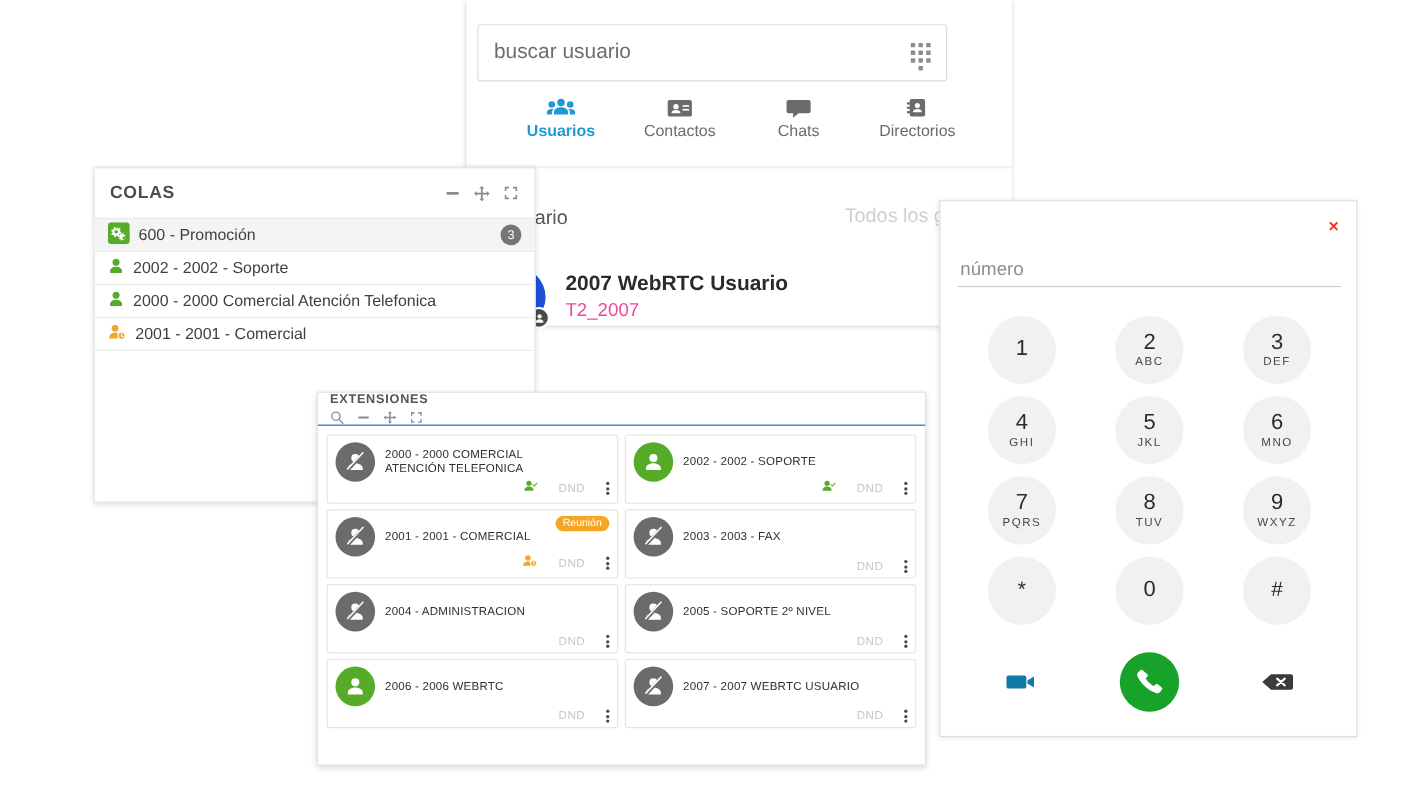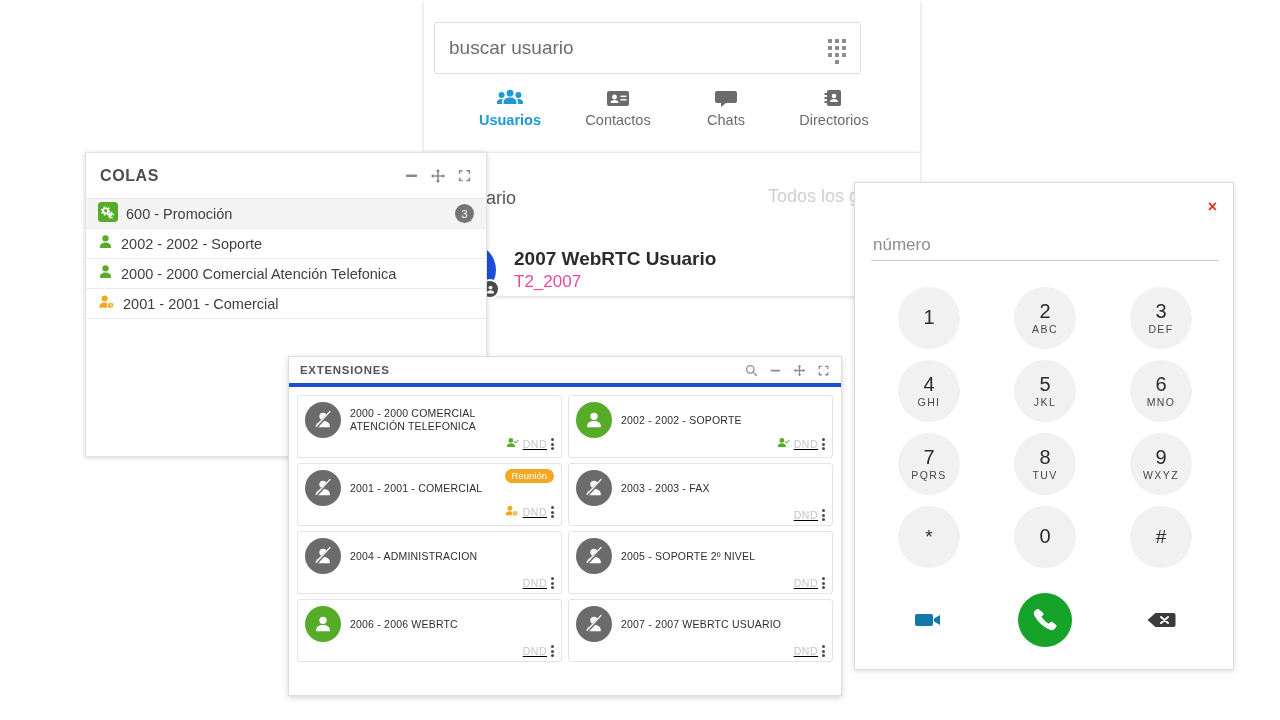--- a/index.html
+++ b/index.html
@@ -100,22 +100,22 @@
     font-size:11.5px;display:flex;align-items:center;justify-content:center;
   }
 
   
   #ext-panel{
     position:absolute;left:288px;top:356px;width:554px;height:340px;
     background:#fff;border:1px solid #dedede;
     box-shadow:0 2px 6px rgba(0,0,0,.16);box-sizing:border-box;
   }
   #ext-head{
-    height:30px;display:flex;align-items:center;padding:0 11px;
-    border-bottom:4px solid #1d4ed8;box-sizing:border-box;
+    height:30px;display:flex;align-items:flex-start;padding:0 11px;
+    border-bottom:1px solid #1d4ed8;box-sizing:border-box;flex-direction:column;
   }
   #ext-title{font-size:11.5px;letter-spacing:.7px;color:#555;font-weight:bold;flex:1;}
   #ext-grid{
     padding:8px;display:grid;grid-template-columns:1fr 1fr;gap:5px 6px;
     box-sizing:border-box;
   }
   .ext-card{
     border:1px solid #e4e4e4;border-radius:3px;height:63px;position:relative;
     background:#fff;box-sizing:border-box;padding:6px 7px;cursor:pointer;
   }
@@ -124,21 +124,21 @@
     width:36px;height:36px;border-radius:50%;flex:0 0 36px;
     display:flex;align-items:center;justify-content:center;
   }
   .ext-ava.off{background:#6b6b6b;}
   .ext-ava.on{background:#56ac28;}
   .ext-name{
     font-size:10.5px;color:#2e2e2e;line-height:1.22;letter-spacing:.2px;
     max-width:165px;
   }
   .ext-foot{
-    position:absolute;right:7px;bottom:4px;display:flex;align-items:center;gap:4px;text-decoration:underline;
+    position:absolute;right:7px;bottom:4px;display:flex;align-items:center;gap:19px;
   }
   .dnd-txt{font-size:10.5px;color:#c6c6c6;letter-spacing:.5px;}
   .kebab{display:flex;flex-direction:column;gap:1.5px;cursor:pointer;}
   .kebab i{width:3px;height:3px;background:#4a4a4a;display:block;border-radius:50%;}
   .meet-badge{
     position:absolute;right:7px;top:5px;background:#f5a623;color:#fff;
     font-size:9.5px;border-radius:9px;padding:2px 7px;line-height:1.1;
   }
 
   

